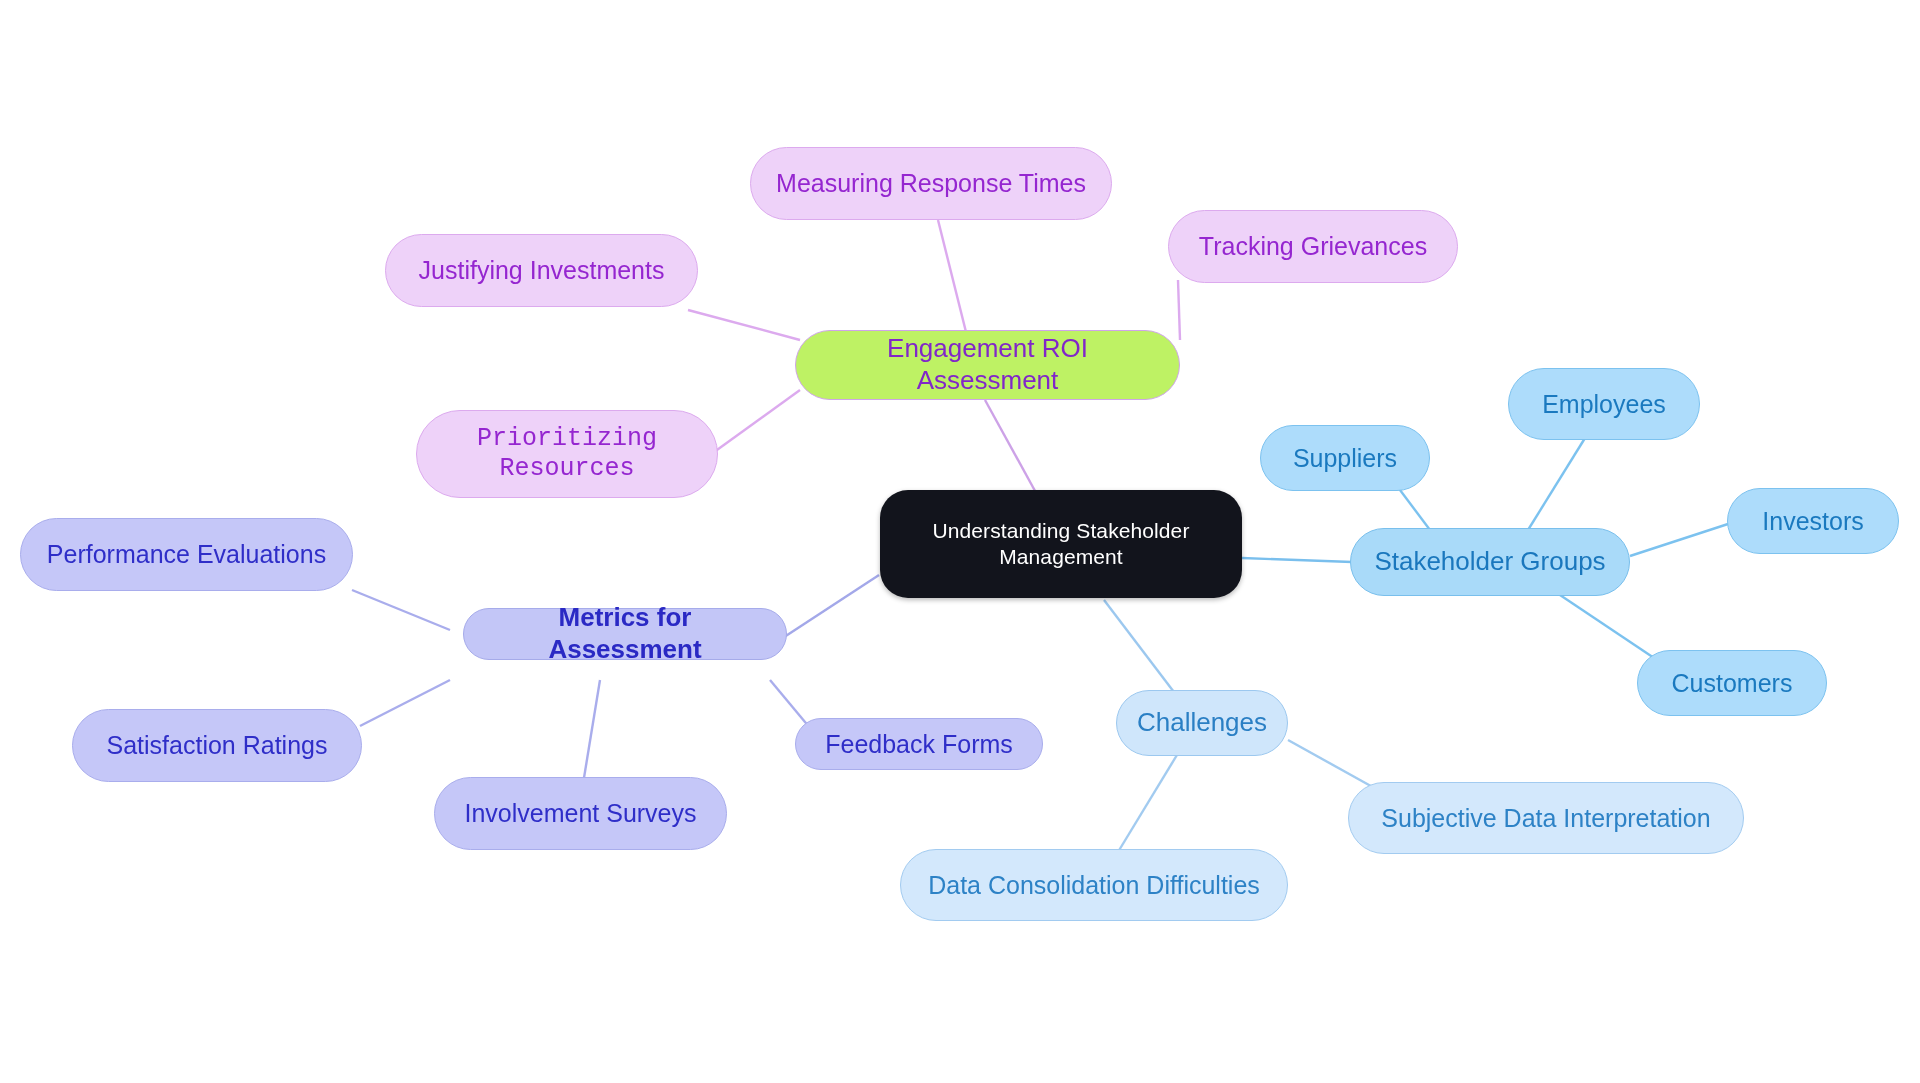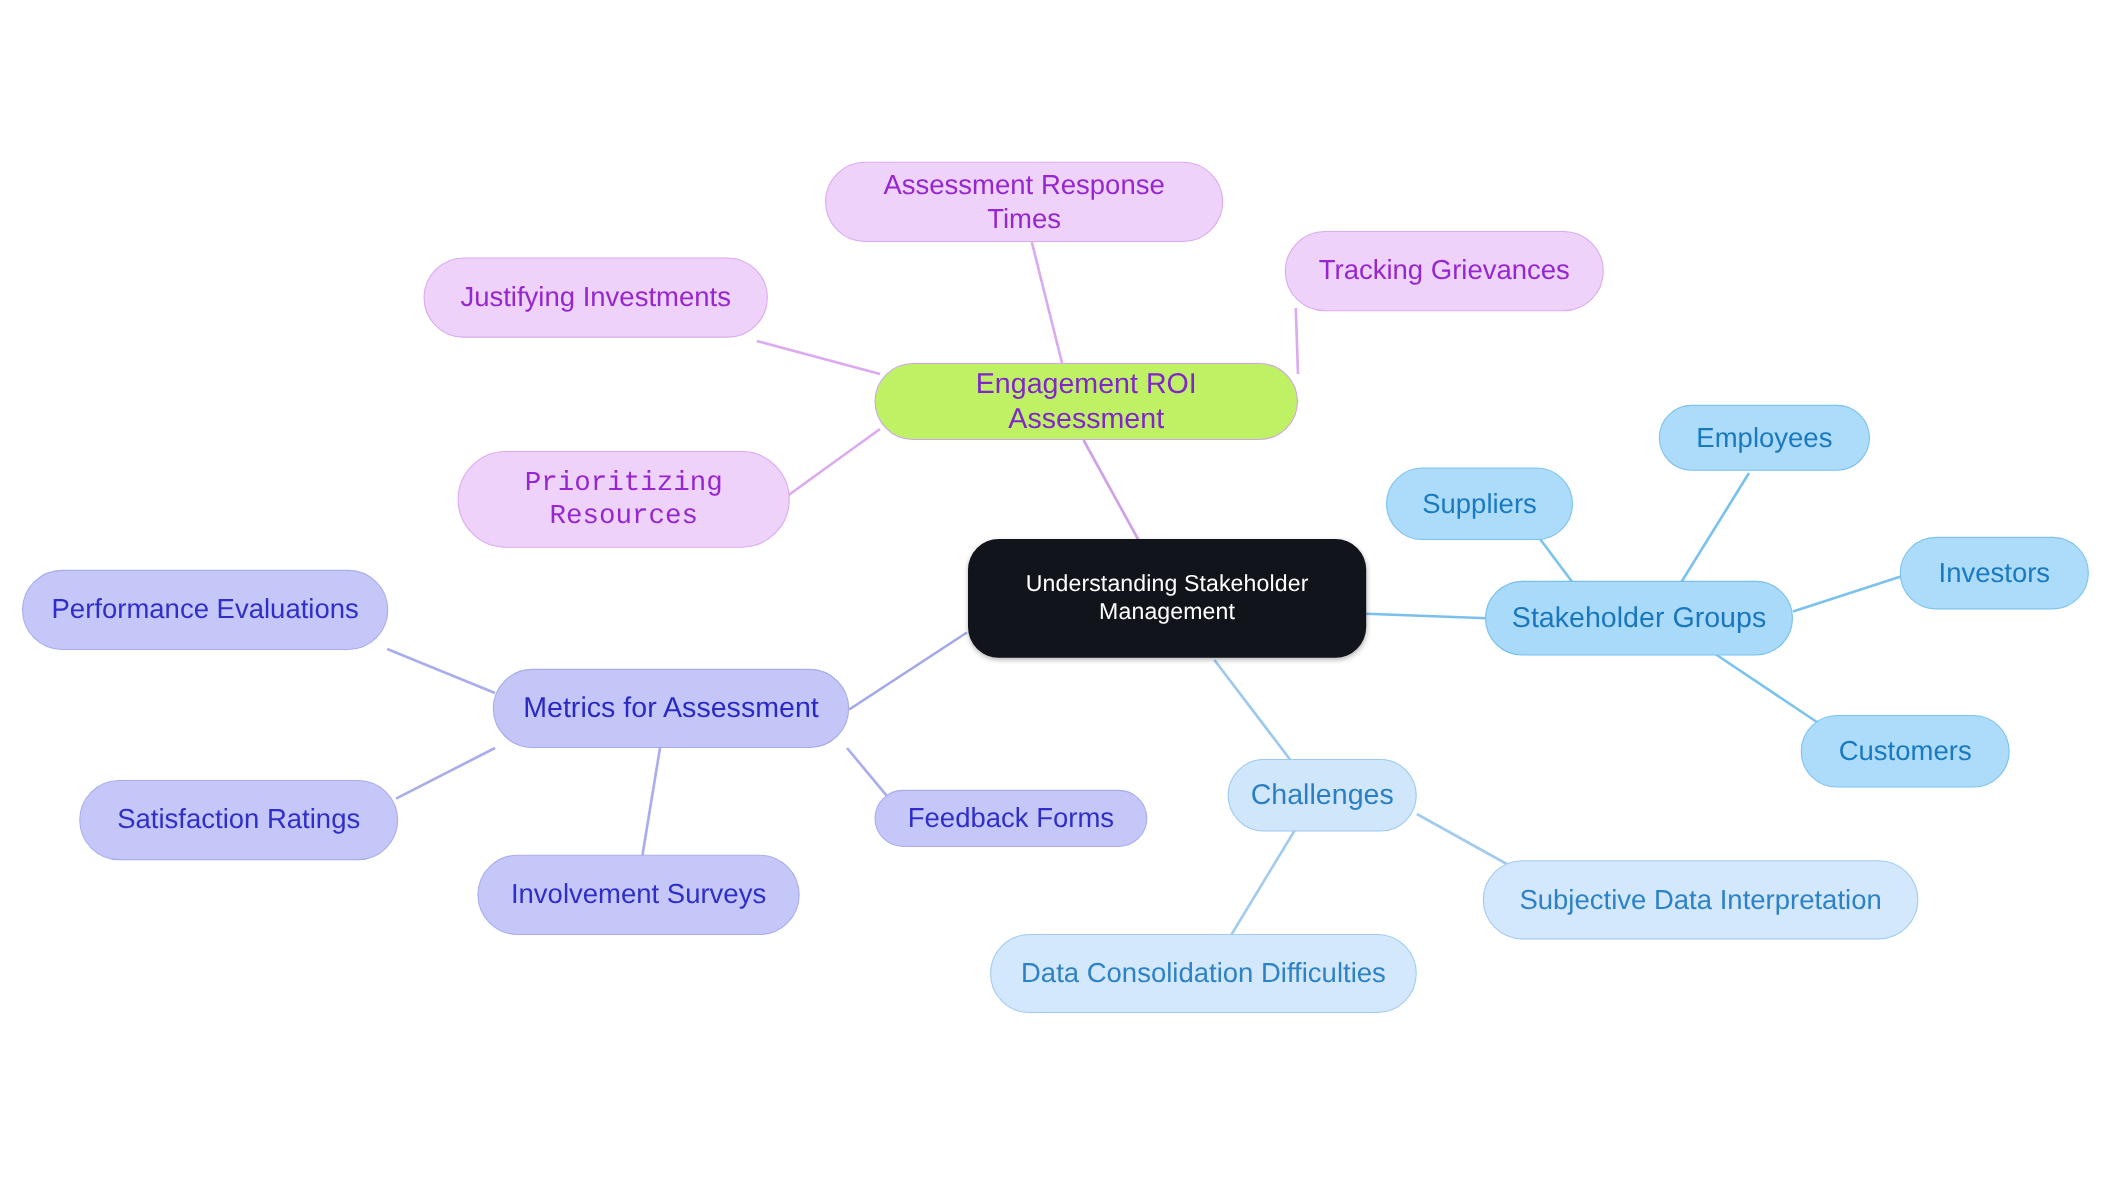--- a/index.html
+++ b/index.html
@@ -131,43 +131,43 @@
 
     <path d="M 1180 750 L 1118 852" fill="none" stroke="#a2cbf0" stroke-width="2.4"></path>
     <path d="M 1288 740 L 1378 790" fill="none" stroke="#a2cbf0" stroke-width="2.4"></path>
   </svg>
 
   <div class="node root" style="left:880px; top:490px; width:362px; height:108px;">Understanding Stakeholder
 Management</div>
 
   <div class="node lvl1 c-purple-main" style="left:795px; top:330px; width:385px; height:70px;">Engagement ROI Assessment</div>
 
-  <div class="node lvl2 c-purple-leaf" style="left:750px; top:147px; width:362px; height:73px;">Assessment Response Times</div>
+  <div class="node lvl2 c-purple-leaf" style="left:750px; top:147px; width:362px; height:73px;">Measuring Response Times</div>
 
   <div class="node lvl2 c-purple-leaf" style="left:385px; top:234px; width:313px; height:73px;">Justifying Investments</div>
 
   <div class="node lvl2 c-purple-leaf" style="left:1168px; top:210px; width:290px; height:73px;">Tracking Grievances</div>
 
   <div class="node lvl2 c-purple-leaf" style="left:416px; top:410px; width:302px; height:88px;font-family:Liberation Mono, monospace;">Prioritizing Resources</div>
 
-  <div class="node lvl1 c-peri-main" style="left:448px; top:608px; width:324px; height:72px;">Metrics for Assessment</div>
+  <div class="node lvl1 c-peri-main" style="left:463px; top:608px; width:324px; height:52px;font-weight:bold;">Metrics for Assessment</div>
 
   <div class="node lvl2 c-peri-leaf" style="left:20px; top:518px; width:333px; height:73px;">Performance Evaluations</div>
 
   <div class="node lvl2 c-peri-leaf" style="left:72px; top:709px; width:290px; height:73px;">Satisfaction Ratings</div>
 
   <div class="node lvl2 c-peri-leaf" style="left:434px; top:777px; width:293px; height:73px;">Involvement Surveys</div>
 
   <div class="node lvl2 c-peri-leaf" style="left:795px; top:718px; width:248px; height:52px;">Feedback Forms</div>
 
   <div class="node lvl1 c-blue-main" style="left:1350px; top:528px; width:280px; height:68px;">Stakeholder Groups</div>
 
   <div class="node lvl2 c-blue-leaf" style="left:1260px; top:385px; width:170px; height:66px;margin-top:40px;">Suppliers</div>
 
-  <div class="node lvl2 c-blue-leaf" style="left:1508px; top:368px; width:192px; height:60px;text-align:right;">Employees</div>
+  <div class="node lvl2 c-blue-leaf" style="left:1508px; top:368px; width:192px; height:72px;text-align:right;">Employees</div>
 
   <div class="node lvl2 c-blue-leaf" style="left:1727px; top:488px; width:172px; height:66px;">Investors</div>
 
   <div class="node lvl2 c-blue-leaf" style="left:1637px; top:650px; width:190px; height:66px;">Customers</div>
 
   <div class="node lvl1 c-lblue-main" style="left:1116px; top:690px; width:172px; height:66px;">Challenges</div>
 
   <div class="node lvl2 c-lblue-leaf" style="left:900px; top:849px; width:388px; height:72px;">Data Consolidation Difficulties</div>
 
   <div class="node lvl2 c-lblue-leaf" style="left:1348px; top:782px; width:396px; height:72px;">Subjective Data Interpretation</div>

